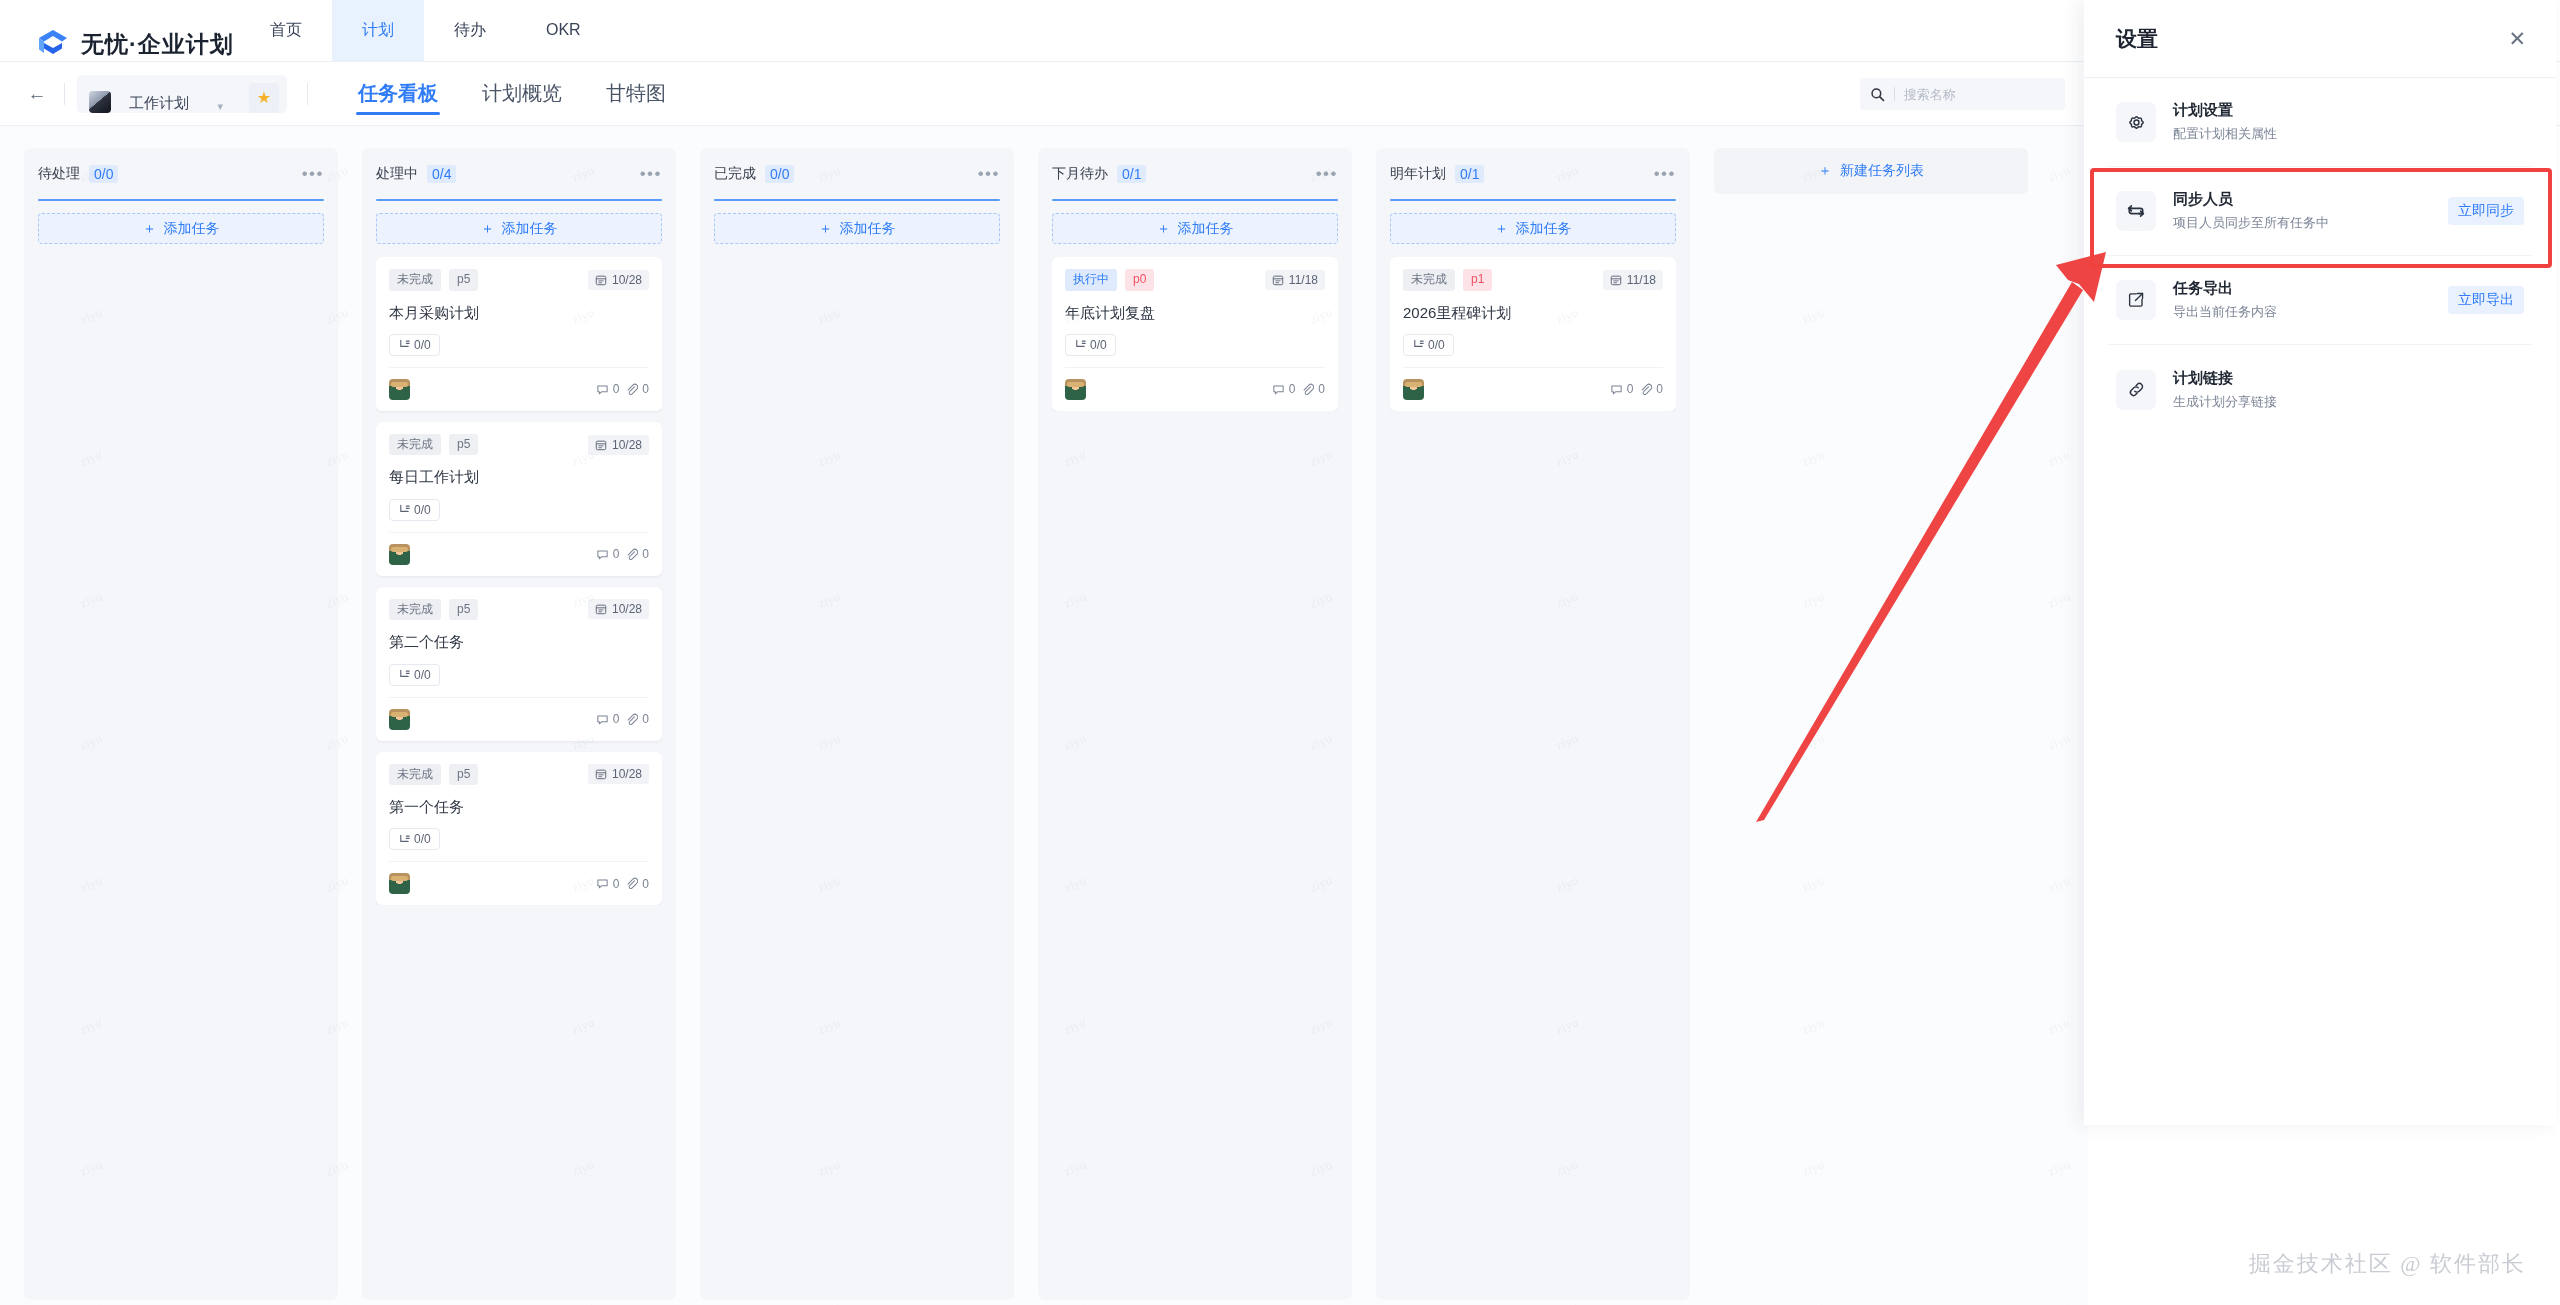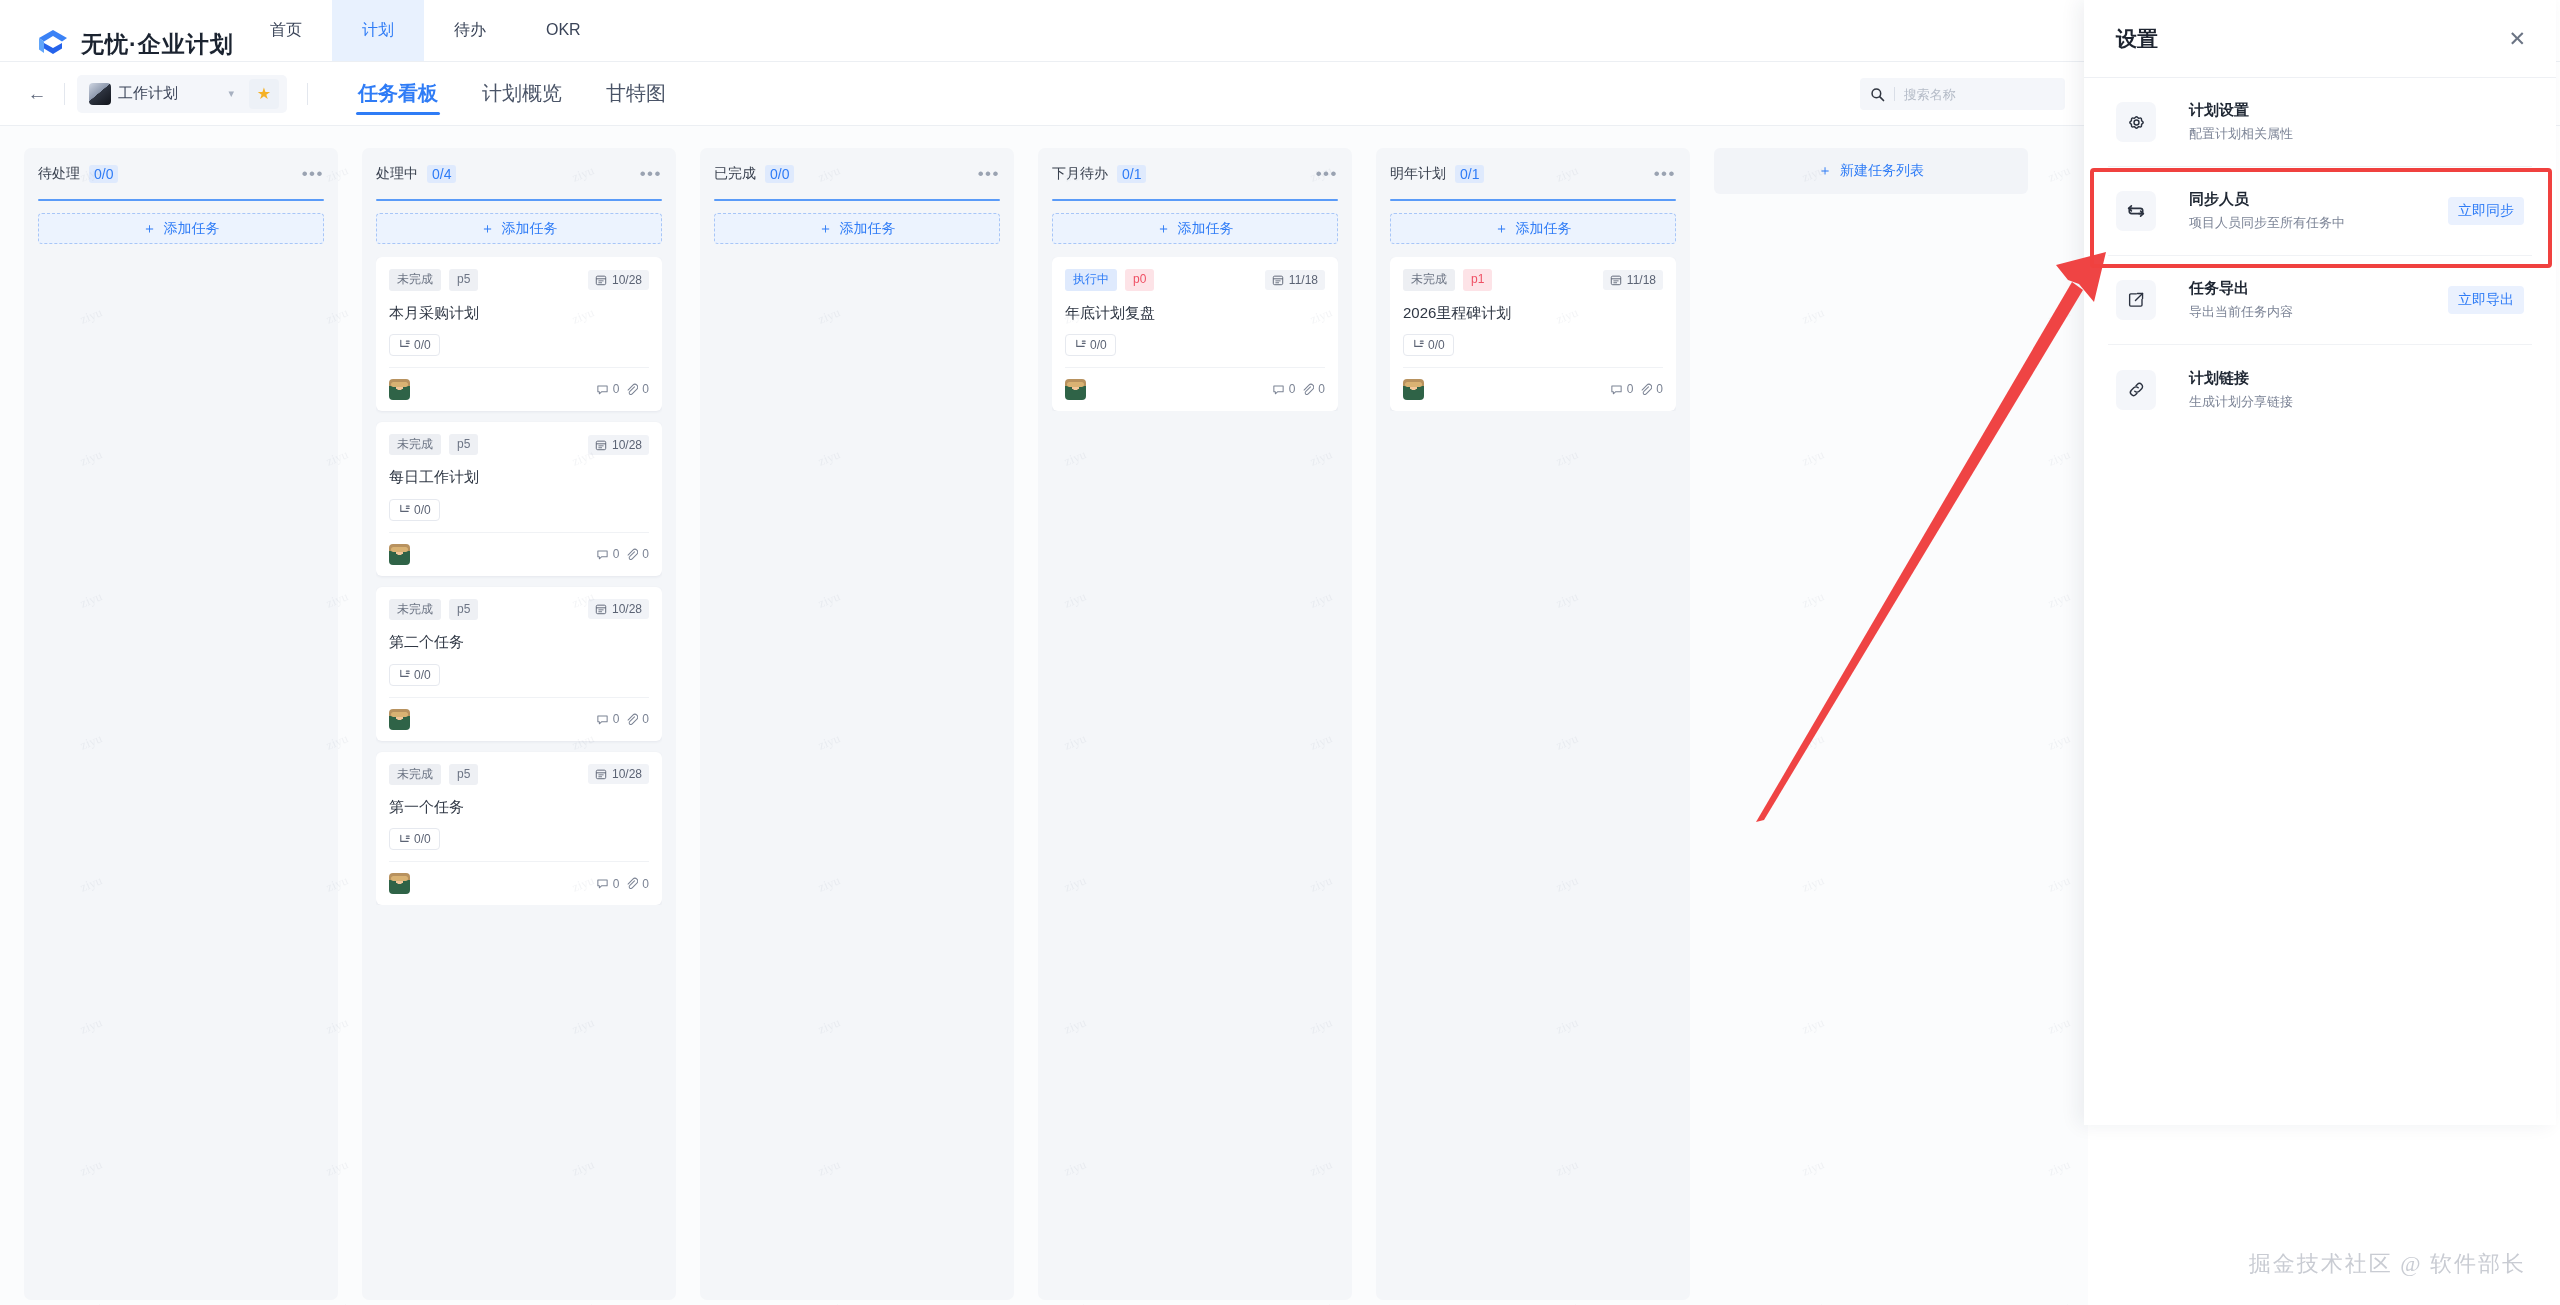--- a/index.html
+++ b/index.html
@@ -33,21 +33,21 @@
     position:absolute; left:0; top:62px; width:2560px; height:64px;
     background:#ffffff; border-bottom:1px solid #eceff3;
     display:flex; align-items:center;
   }
   .back-btn {
     margin-left:22px; width:30px; height:30px; display:flex; align-items:center;
     justify-content:center; color:#5a6478; font-size:19px; cursor:pointer;
   }
   .vsep { width:1px; height:22px; background:#e3e7ee; margin:0 12px; }
   .plan-chip {
-    display:flex; align-items:center; gap:7px;
+    display:flex; align-items:flex-end; gap:18px;
     height:38px; padding:0 8px 0 12px; background:#f4f6fa; border-radius:5px;
     min-width:210px; cursor:pointer;
   }
   .plan-avatar {
     width:22px; height:22px; border-radius:4px; flex:0 0 22px;
     background: linear-gradient(140deg,#cfd6e2 0%,#8e99ad 45%,#2e3440 46%,#10131a 100%);
   }
   .plan-name { font-size:15px; color:#3c4559; flex:1; white-space:nowrap; }
   .chev { color:#a7b0c0; font-size:11px; padding:0 8px; }
   .star-btn {
@@ -180,21 +180,21 @@
   .panel-list { padding:0 24px; }
   .prow {
     display:flex; align-items:center; gap:17px; padding:20px 8px; min-height:89px;
     border-bottom:1px solid #f0f2f5;
   }
   .prow:last-child { border-bottom:0; }
   .prow-ico {
     width:40px; height:40px; flex:0 0 40px; border-radius:7px; background:#f4f6fa;
     display:flex; align-items:center; justify-content:center; color:#2b3240;
   }
-  .prow-txt { display:flex; flex-direction:column; gap:5px;margin-left:16px; }
+  .prow-txt { display:flex; flex-direction:column; gap:5px; }
   .prow-name { font-size:15px; font-weight:bold; color:#1f2733; }
   .prow-desc { font-size:13px; color:#7c8496; }
   .prow-act {
     margin-left:auto; background:#eaf1fe; color:#2f7cf6; font-size:14px;
     border-radius:4px; padding:5px 10px; cursor:pointer; white-space:nowrap;
   }
 
   
   .hl-box {
     position:absolute; left:2090px; top:168px; width:462px; height:100px;

